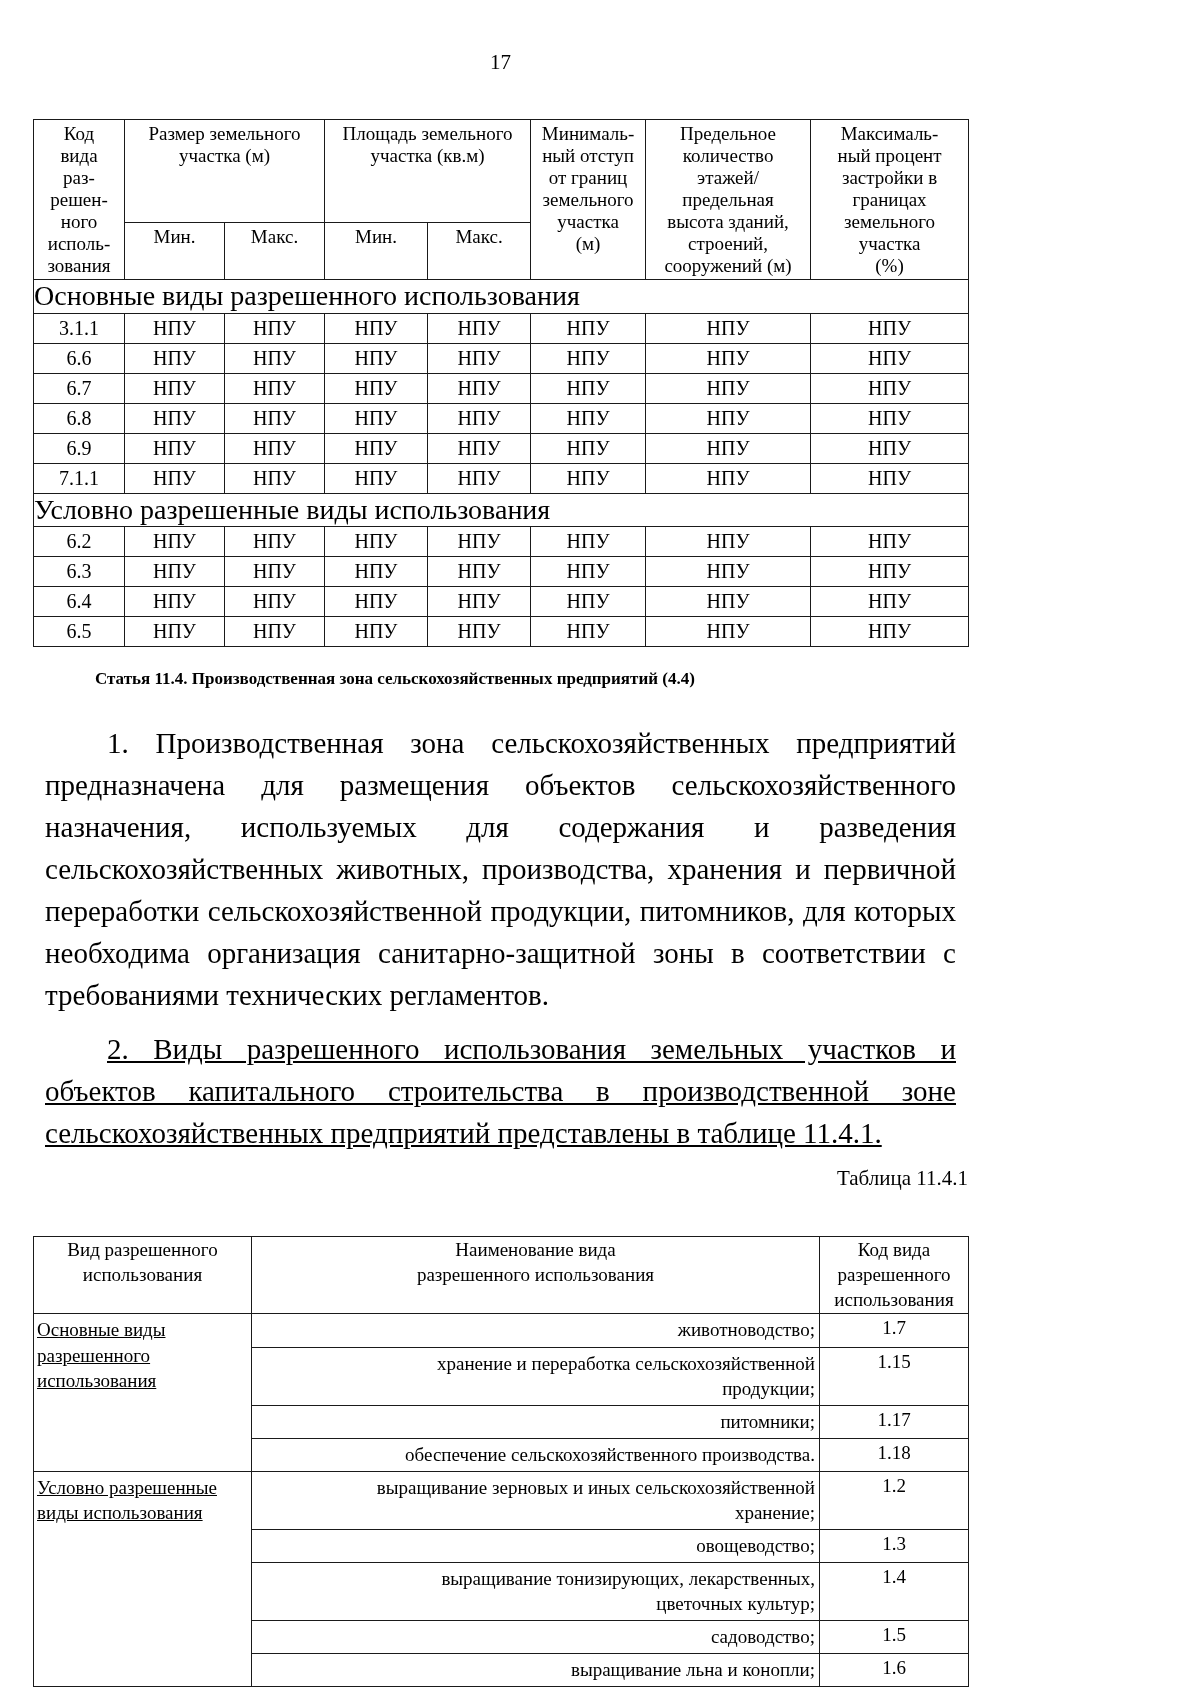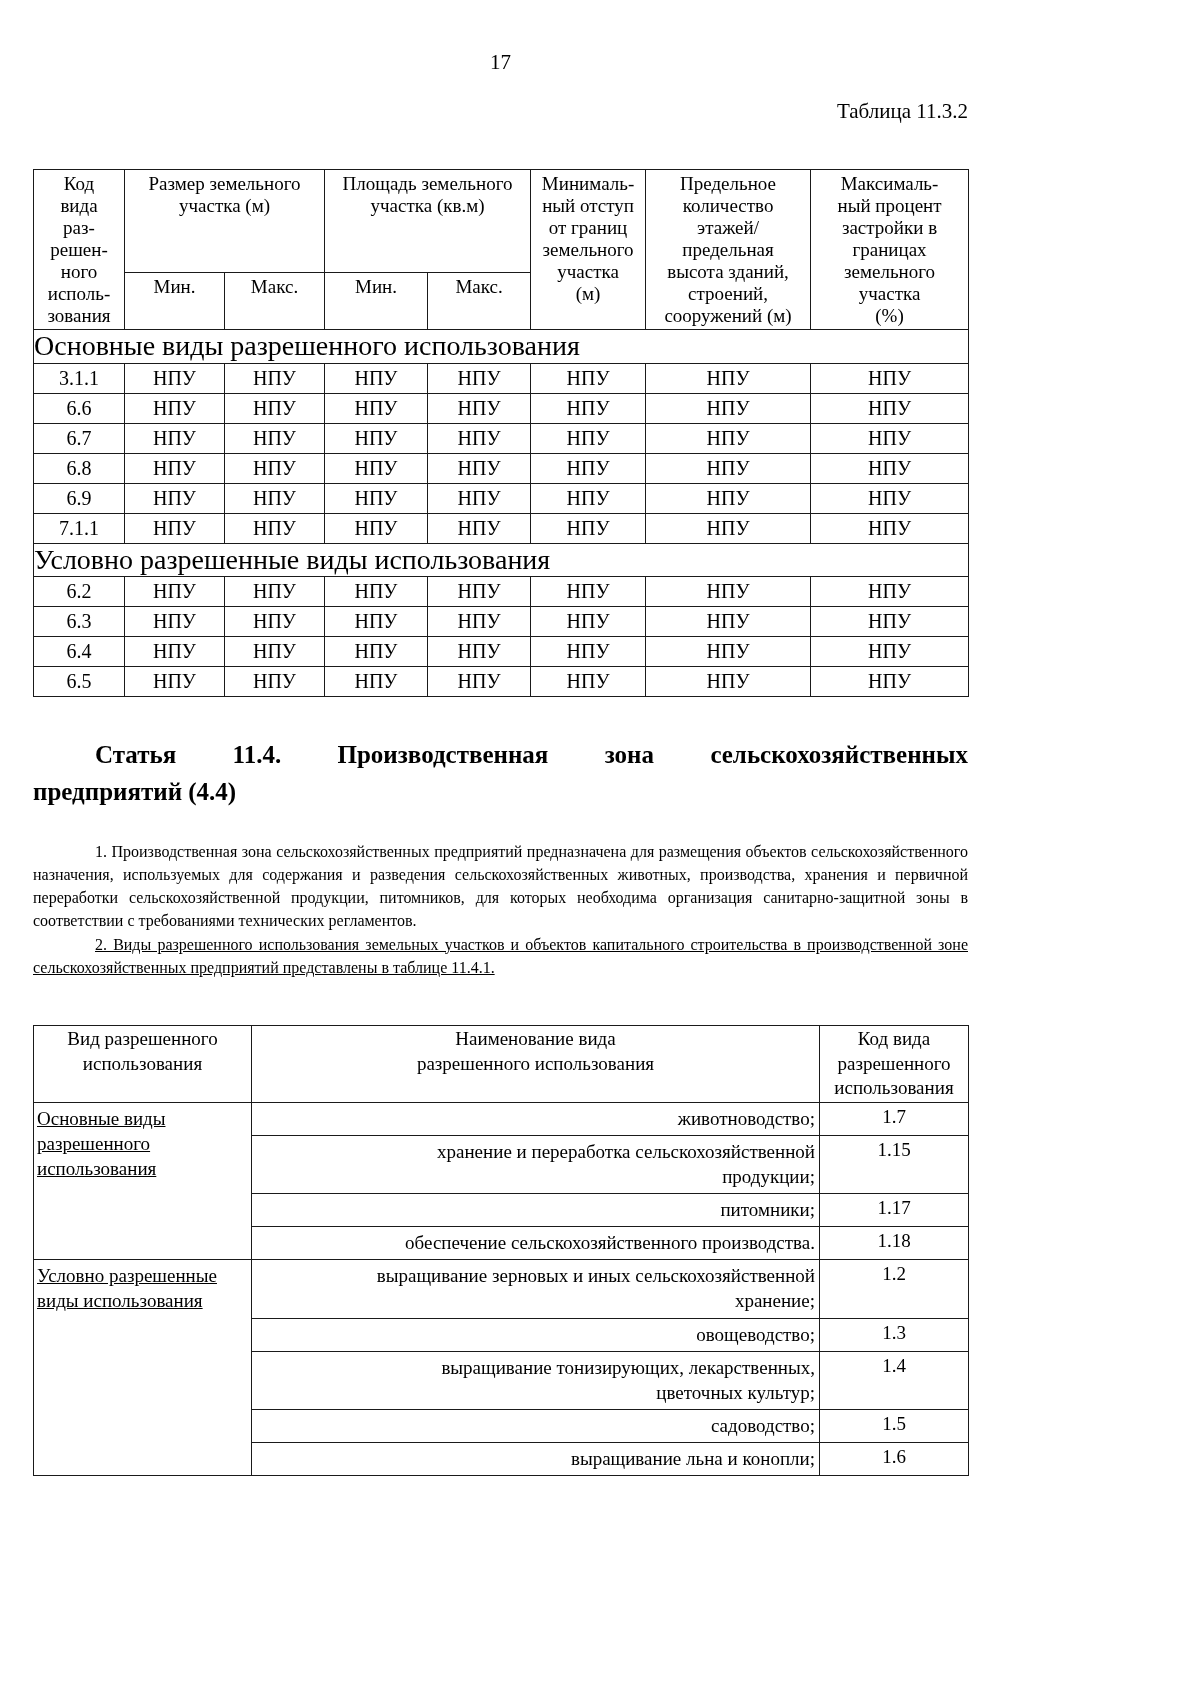--- a/index.html
+++ b/index.html
@@ -109,57 +109,56 @@
   }
   .t2 td.code {
     text-align: center;
     padding: 3px 4px 4px 4px;
     vertical-align: top;
   }
 
   
   .article-heading {
     font-weight: bold;
-    font-size: 25px;
+    font-size: 17px;
     line-height: 1.45;
-    margin-top: 40px;
+    margin-top: 20px;
     text-align: justify;
     text-align-last: left;
     text-indent: 62px;
   }
   .article-heading .seg {
     white-space: nowrap;
   }
 
   
   p.para {
-    font-size: 16px;
+    font-size: 29px;
     line-height: 1.45;
     text-align: justify;
     text-indent: 62px;
-    margin: 0;
+    margin: 12px;
   }
   p.para.first {
     margin-top: 30px;
   }
   p.para.tight {
     text-indent: 62px;
     text-decoration: underline;
   }
 </style>
 </head>
 <body>
 
 <div class="page">
 
   <div class="page-number">17</div>
 
   <div class="content">
 
-    <div class="table-caption">Таблица 11.3.2</div>
 
     <table class="doc-table t1">
       <colgroup>
         <col style="width:91px">
         <col style="width:100px">
         <col style="width:100px">
         <col style="width:103px">
         <col style="width:103px">
         <col style="width:115px">
         <col style="width:165px">
@@ -326,20 +325,21 @@
       <span class="seg">Статья 11.4.</span>
       <span class="seg">Производственная</span>
       <span class="seg">зона</span>
       <span class="seg">сельскохозяйственных</span>
       <span class="seg">предприятий (4.4)</span>
     </div>
 
     <p class="para first">1. Производственная зона сельскохозяйственных предприятий предназначена для размещения объектов сельскохозяйственного назначения, используемых для содержания и разведения сельскохозяйственных животных, производства, хранения и первичной переработки сельскохозяйственной продукции, питомников, для которых необходима организация санитарно-защитной зоны в соответствии с требованиями технических регламентов.</p>
     <p class="para tight">2. Виды разрешенного использования земельных участков и объектов капитального строительства в производственной зоне сельскохозяйственных предприятий представлены в таблице 11.4.1.</p>
 
+    <div class="table-caption" style="margin-top:2px;">Таблица 11.4.1</div>
 
     <table class="doc-table t2">
       <colgroup>
         <col style="width:218px">
         <col style="width:568px">
         <col style="width:149px">
       </colgroup>
       <thead>
         <tr>
           <th>

